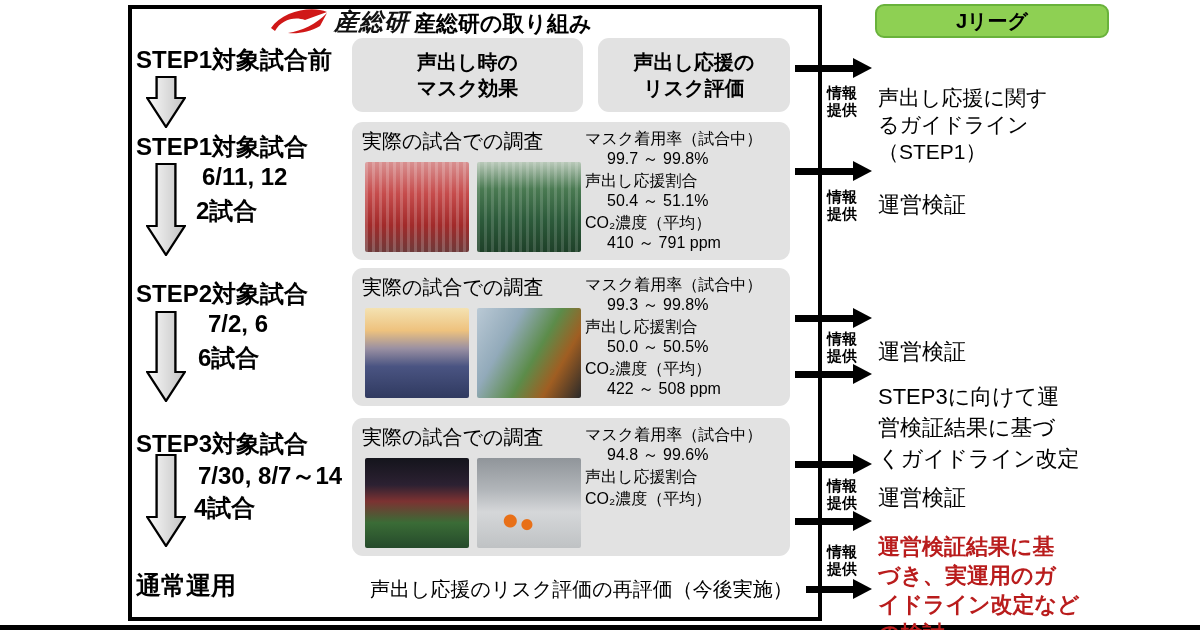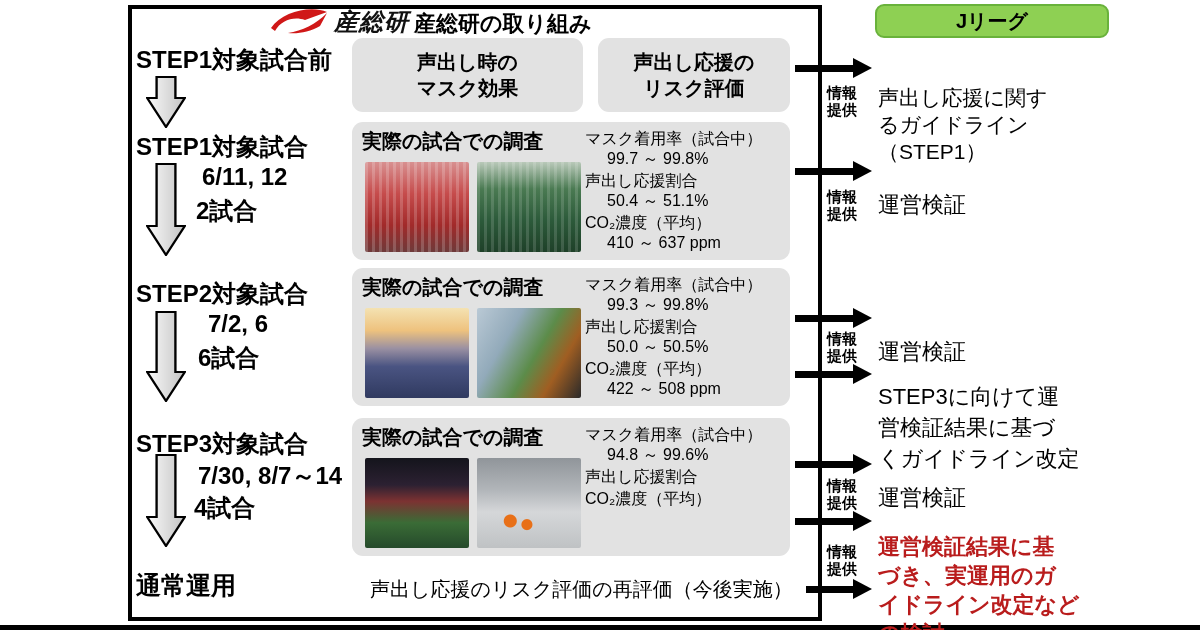--- a/index.html
+++ b/index.html
@@ -34,21 +34,21 @@
   .final-step{left:136px;top:569px;font-size:25px;}
   .flow-arrow{left:146px;width:40px;}
 
   
   .gray-box{background:#e2e2e2;border-radius:11px;box-sizing:border-box;}
   .pre-box{top:38px;height:74px;display:flex;align-items:center;justify-content:center;text-align:center;
            font-size:20px;font-weight:bold;line-height:26px;}
   .pre-box-a{left:352px;width:231px;}
   .pre-box-b{left:598px;width:192px;}
   .survey-row{left:352px;width:438px;height:138px;}
-  .survey-caption{left:10px;top:6px;font-size:20px;font-weight:bold;}
+  .survey-caption{left:10px;top:6px;font-size:20px;font-weight:normal;}
   .photo{top:40px;width:104px;height:90px;border-radius:2px;}
   .photo-1{left:13px;} .photo-2{left:125px;}
   .metrics{left:233px;top:7px;width:200px;font-size:16px;line-height:20px;}
   .metric{margin-bottom:2px;}
   .metric-value{padding-left:22px;}
 
   
   .photo-crowd-red{background-image:repeating-linear-gradient(90deg,rgba(255,255,255,.18) 0 3px,rgba(0,0,0,0) 3px 7px),
     linear-gradient(180deg,#d89090 0%,#c64c4c 35%,#a22a2a 70%,#6e3a3a 100%);}
   .photo-crowd-green{background-image:repeating-linear-gradient(90deg,rgba(255,255,255,.14) 0 3px,rgba(0,0,0,0) 3px 7px),
@@ -148,21 +148,21 @@
       <div class="metric">
         <div>マスク着用率（試合中）</div>
         <div class="metric-value">99.7 ～ 99.8%</div>
       </div>
       <div class="metric">
         <div>声出し応援割合</div>
         <div class="metric-value">50.4 ～ 51.1%</div>
       </div>
       <div class="metric">
         <div>CO₂濃度（平均）</div>
-        <div class="metric-value">410 ～ 637 ppm</div>
+        <div class="metric-value">410 ～ 791 ppm</div>
       </div>
     </div>
   </div>
 
   <div class="abs gray-box survey-row" style="top:268px;">
     <div class="abs survey-caption">実際の試合での調査</div>
     <div class="abs photo photo-1 photo-sunset-stands"></div>
     <div class="abs photo photo-2 photo-camera-field"></div>
     <div class="abs metrics">
       <div class="metric">

